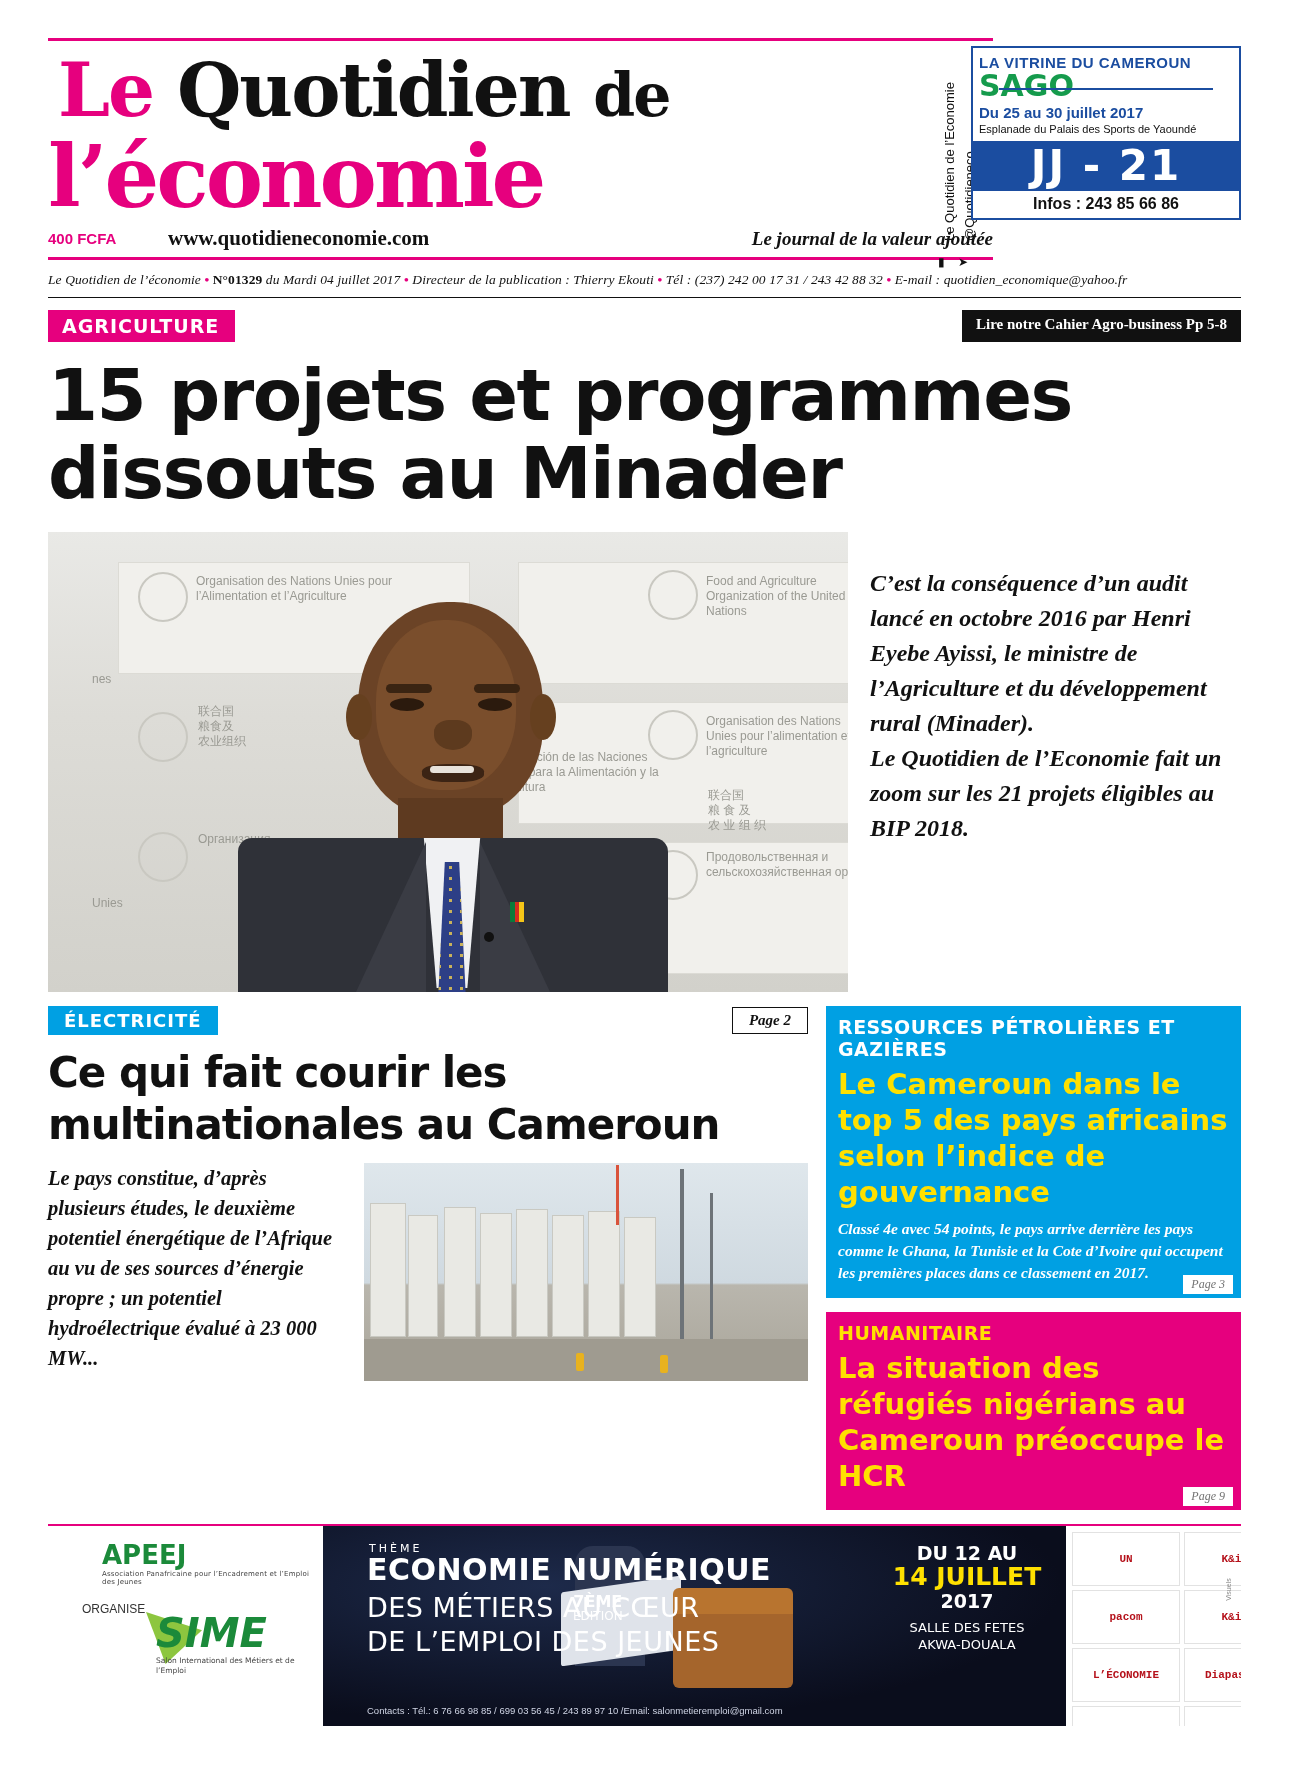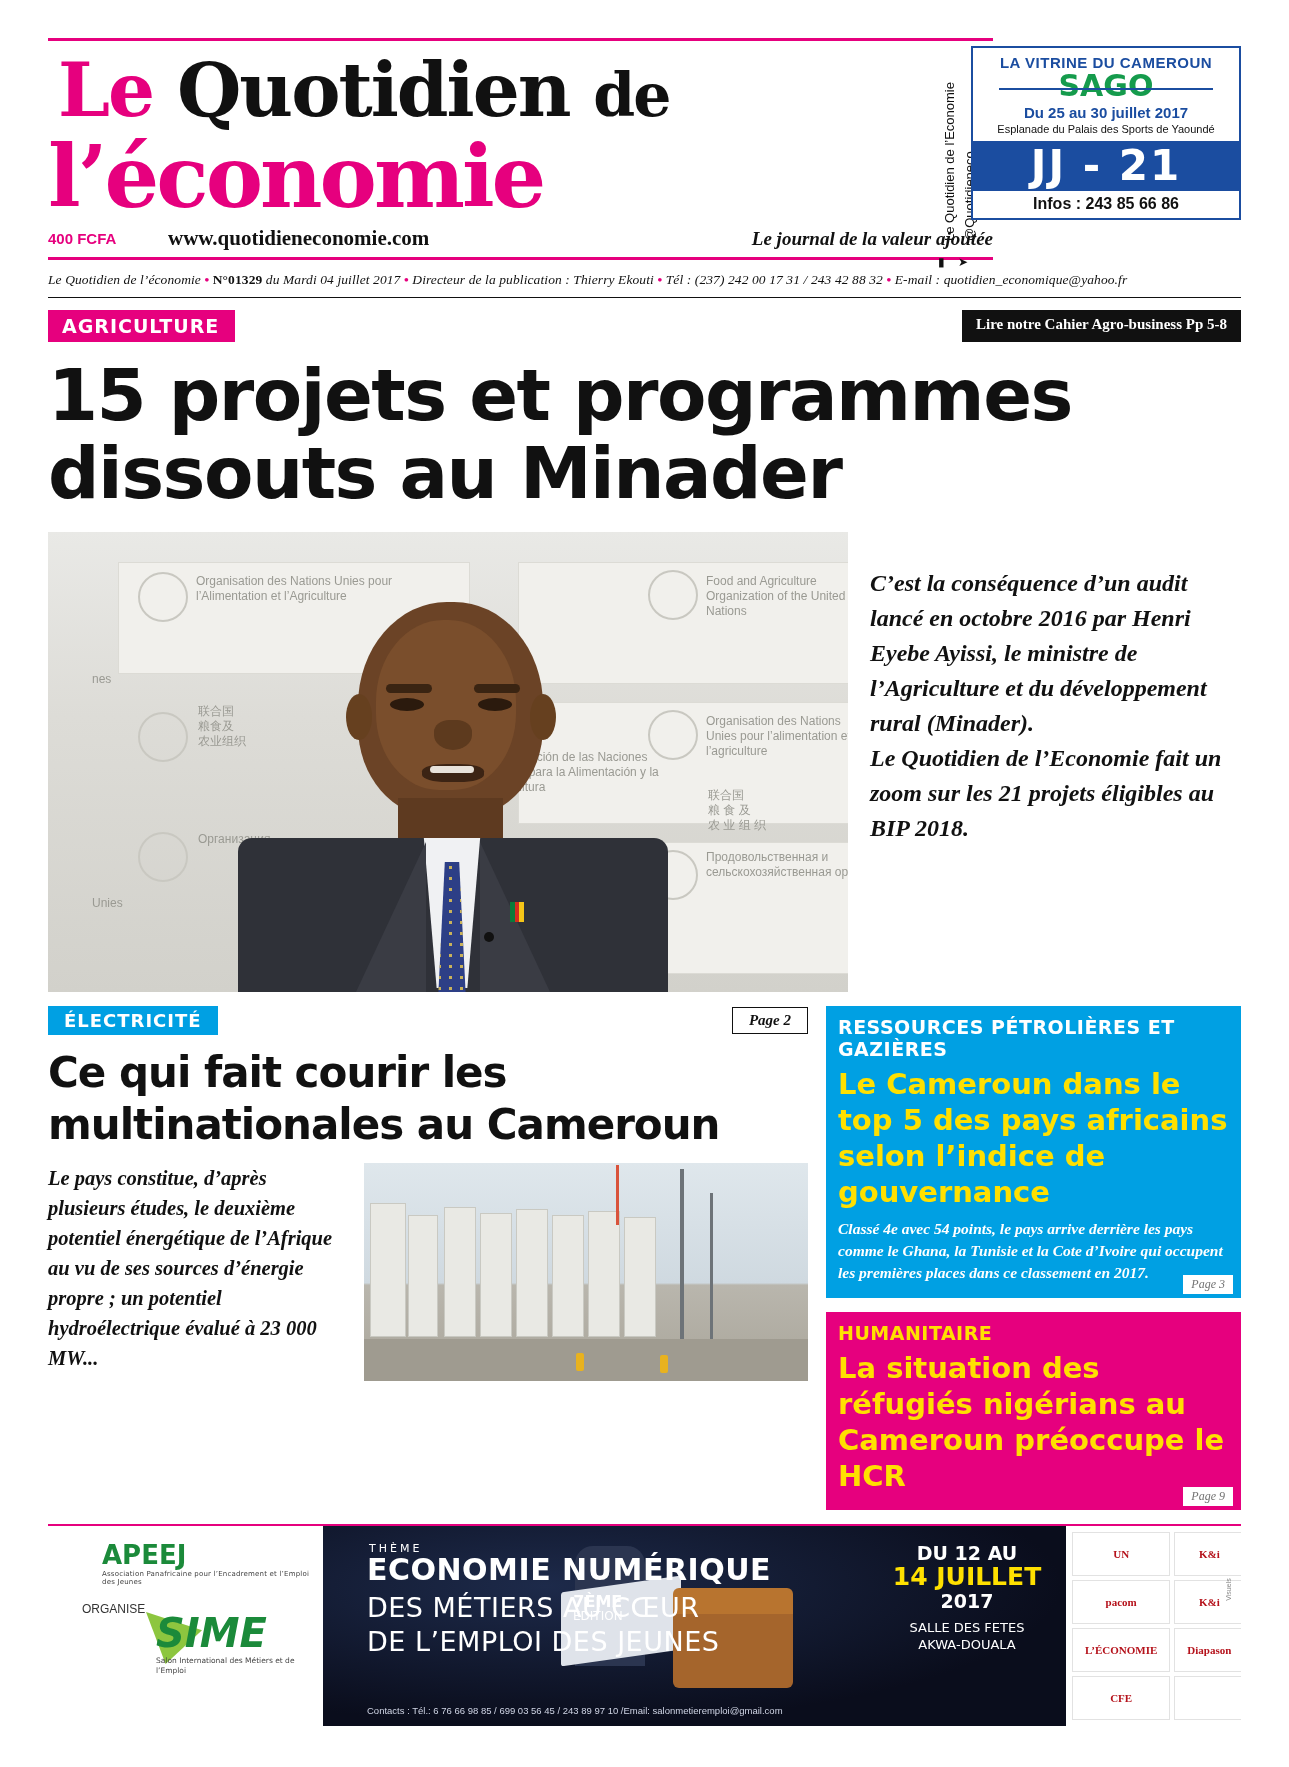--- a/index.html
+++ b/index.html
@@ -16,21 +16,21 @@
   .logo-line1 .q{color:#111;}
   .logo-line1 .de{color:#111;font-size:60px;}
   .logo-line2{font-family:"DejaVu Serif",serif;font-weight:bold;font-size:86px;line-height:86px;color:#e6007e;letter-spacing:-3px;}
   .social-col{width:68px;position:relative;padding-top:30px;}
   .social-col .vtext{transform:rotate(-90deg);transform-origin:left top;position:absolute;left:34px;top:200px;white-space:nowrap;font-family:"Liberation Sans",sans-serif;font-size:13px;color:#111;}
   .social-col .vtext2{transform:rotate(-90deg);transform-origin:left top;position:absolute;left:54px;top:200px;white-space:nowrap;font-family:"Liberation Sans",sans-serif;font-size:13px;color:#111;}
   .vicon{position:absolute;left:30px;font-size:12px;}
 
   
   .sago{position:absolute;right:0;top:8px;width:270px;border:2px solid #1b4da0;box-sizing:border-box;background:#fff;}
-  .sago-top{padding:6px 6px 2px 6px;text-align:center;}
+  .sago-top{padding:6px 6px 2px 6px;}
   .sago-l1{font-family:"Liberation Sans",sans-serif;font-weight:bold;font-size:15px;color:#1b4da0;letter-spacing:.5px;}
   .sago-l2{font-family:"DejaVu Sans",sans-serif;font-weight:bold;font-size:30px;color:#159b4c;line-height:30px;position:relative;}
   .sago-l2:after{content:"";position:absolute;left:8%;right:8%;top:55%;height:2px;background:#1b4da0;}
   .sago-l3{font-family:"Liberation Sans",sans-serif;font-weight:bold;font-size:15px;color:#1b4da0;margin-top:3px;}
   .sago-l4{font-family:"Liberation Sans",sans-serif;font-size:11px;color:#111;margin:2px 0 4px;}
   .sago-jj{background:#1b4da0;color:#fff;text-align:center;font-family:"DejaVu Sans",sans-serif;font-weight:bold;font-size:42px;line-height:50px;letter-spacing:2px;}
   .sago-infos{text-align:center;font-family:"Liberation Sans",sans-serif;font-weight:bold;font-size:16px;padding:4px 0 5px;color:#111;}
 
   .mast-sub{display:flex;align-items:center;width:945px;margin-top:6px;}
   .price{color:#e6007e;font-family:"Liberation Sans",sans-serif;font-weight:bold;font-size:15px;width:120px;}
@@ -130,21 +130,21 @@
   .ad-h3{position:absolute;left:44px;top:100px;color:#fff;font-family:"DejaVu Sans",sans-serif;font-size:27px;letter-spacing:.5px;}
   .ad-contacts{position:absolute;left:44px;bottom:10px;color:#cfd4e4;font-family:"Liberation Sans",sans-serif;font-size:9.5px;}
   .ad-dates{position:absolute;right:24px;top:16px;color:#fff;font-family:"DejaVu Sans",sans-serif;font-weight:bold;font-size:19px;text-align:center;line-height:23px;width:150px;}
   .ad-dates .big{color:#ffe000;font-size:25px;}
   .ad-dates .small{font-size:13px;font-weight:normal;display:block;margin-top:6px;line-height:17px;}
   .laptop{position:absolute;left:238px;top:58px;width:120px;height:74px;background:#dfe3ea;transform:skewY(-8deg);border-radius:3px;}
   .bag{position:absolute;left:350px;top:76px;width:120px;height:86px;background:#a5652c;border-radius:6px;}
   .bag:before{content:"";position:absolute;left:0;top:-14px;width:120px;height:26px;background:#b8742f;border-radius:6px 6px 0 0;}
   .person{position:absolute;left:252px;top:20px;width:70px;height:120px;background:#2b3550;border-radius:18px 18px 0 0;}
   .logos{position:absolute;inset:6px;display:grid;grid-template-columns:1fr 1fr;grid-gap:4px;}
-  .logo-cell{border:1px solid #e2e2e2;display:flex;align-items:center;justify-content:center;font-family:Liberation Serif, serif;font-weight:bold;font-size:11px;color:#b5121b;text-align:center;padding:12px;}
+  .logo-cell{border:1px solid #e2e2e2;display:flex;align-items:center;justify-content:center;font-family:Liberation Mono, monospace;font-weight:bold;font-size:11px;color:#b5121b;text-align:center;padding:20px;}
   .vert-credit{position:absolute;right:2px;top:60px;font-size:7px;color:#888;transform:rotate(-90deg);font-family:"Liberation Sans",sans-serif;}
 </style>
 </head>
 <body>
 
 <div class="page">
 
   <div class="masthead">
     <div class="mast-rule-top"></div>
     <div class="mast-inner">

